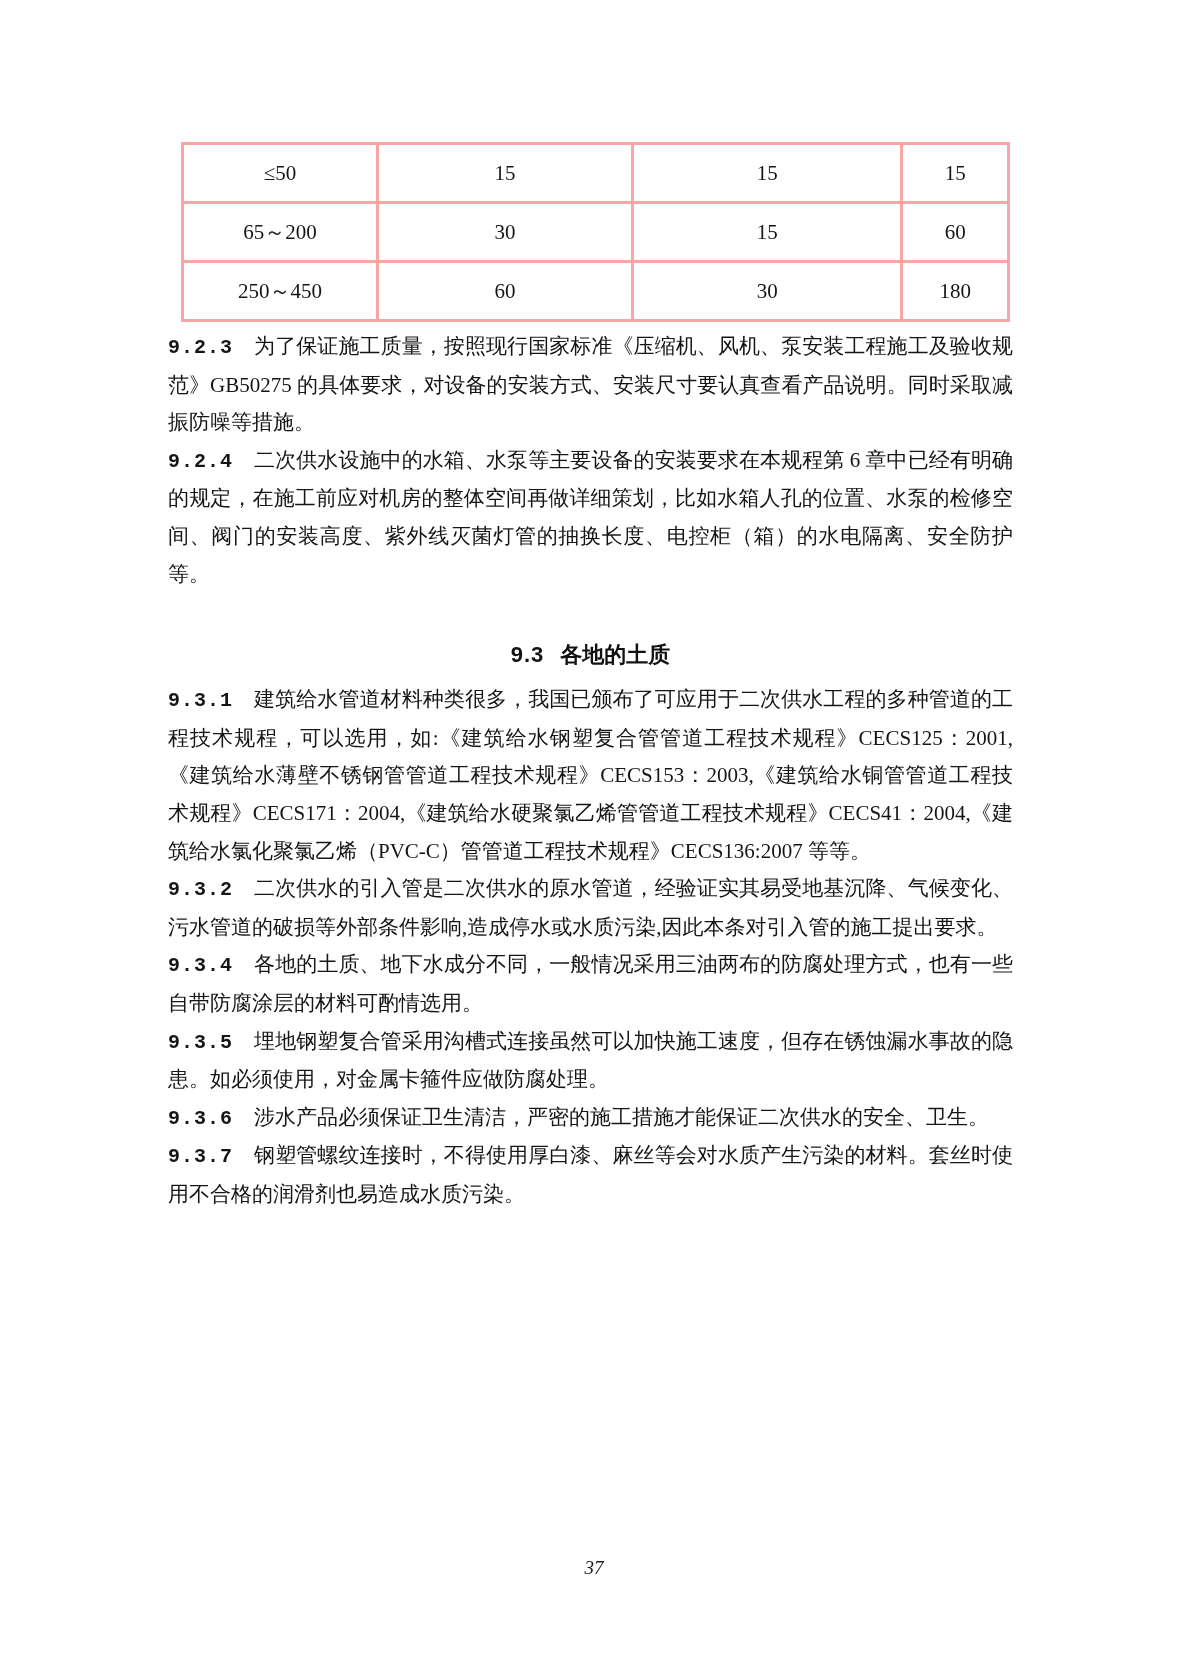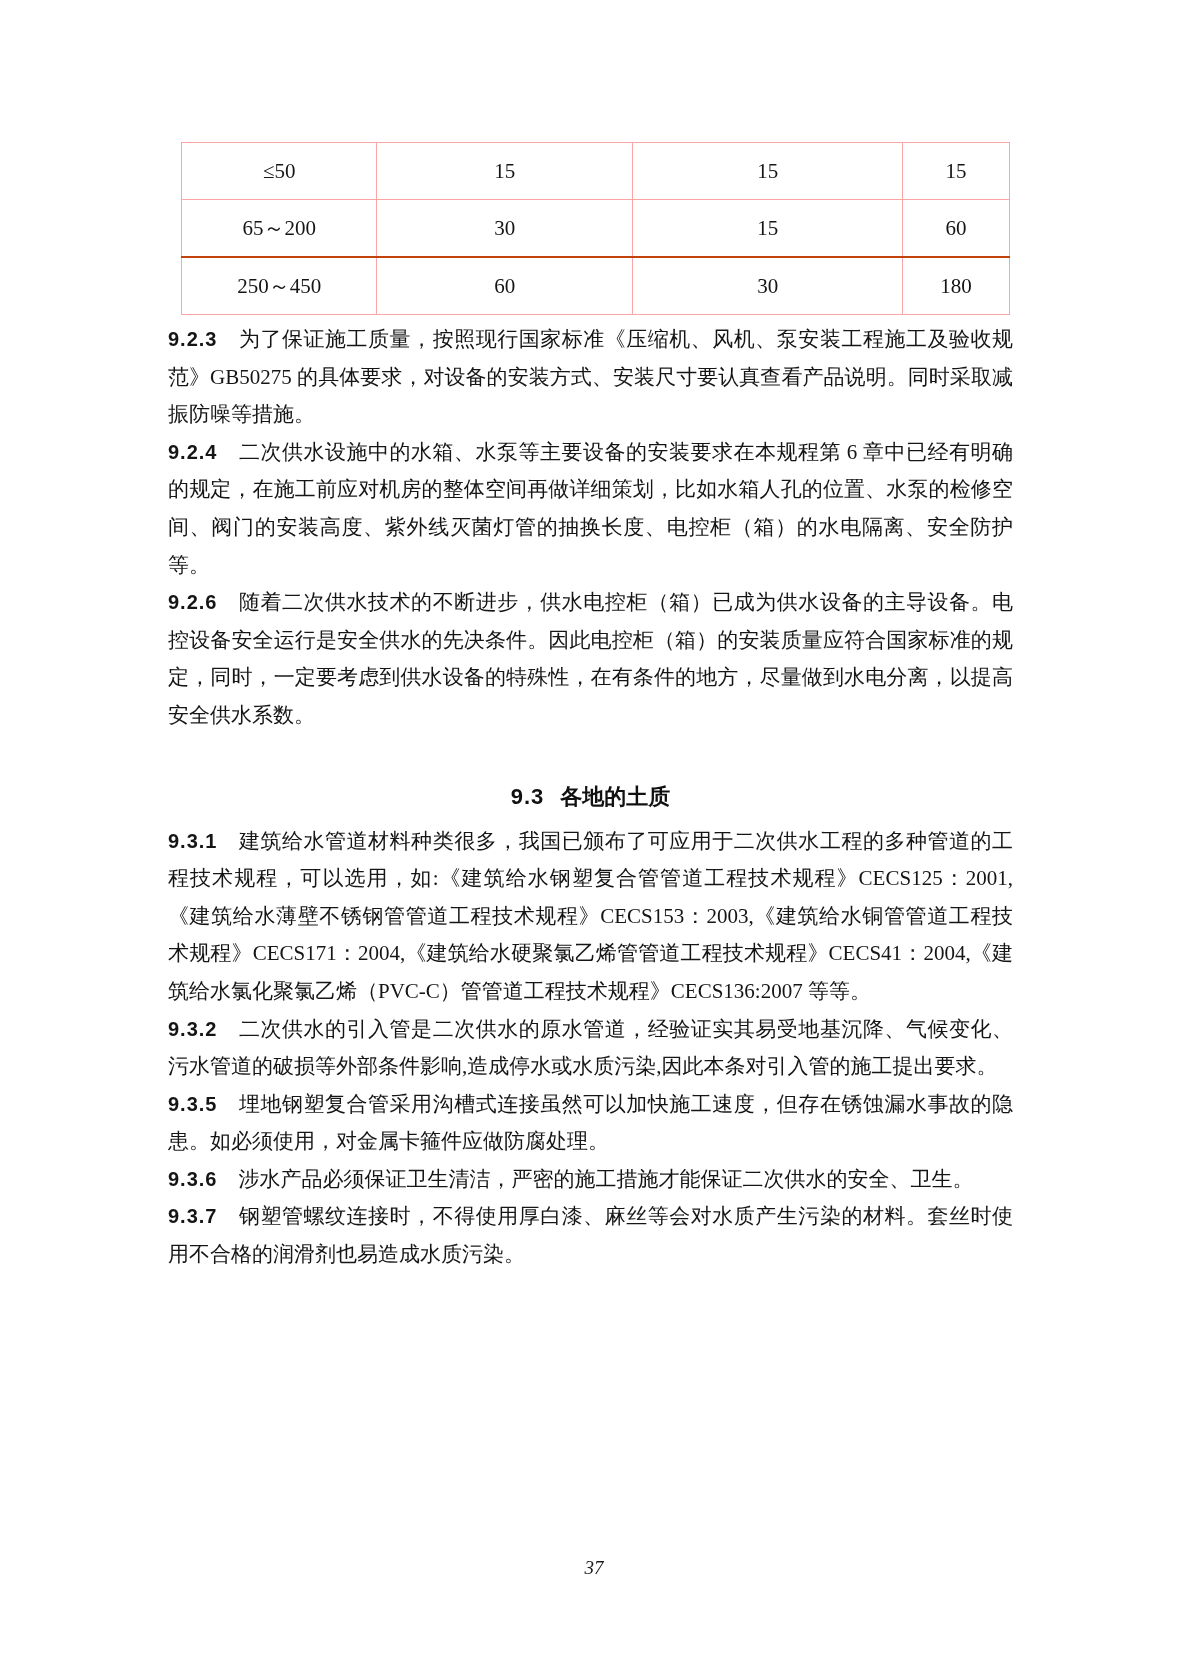--- a/index.html
+++ b/index.html
@@ -19,42 +19,42 @@
     top: 142px;
     width: 845px;
   }
   table.spec {
     border-collapse: collapse;
     margin-left: 13px;
     width: 829px;
     table-layout: fixed;
   }
   table.spec td {
-    border: 1px solid #fca5a5;
+    border: 3px solid #fca5a5;
     height: 56px;
     text-align: center;
     vertical-align: middle;
     font-size: 21px;
     padding: 0;
   }
   table.spec col.c1 { width: 23.6%; }
   table.spec col.c2 { width: 30.9%; }
   table.spec col.c3 { width: 32.6%; }
   table.spec col.c4 { width: 12.9%; }
   table.spec tr.thick-top td { border-top: 2px solid #c2410c; }
   .paras { margin-top: 6px; }
   p.clause {
     margin: 0;
     font-size: 21px;
     line-height: 37.6px;
     text-align: justify;
     text-justify: inter-ideograph;
   }
   .clause-num {
-    font-family: Liberation Sans, sans-serif;
+    font-family: Liberation Mono, monospace;
     font-weight: bold;
     font-size: 20px;
     margin-right: 21px;
     letter-spacing: 1px;
   }
   h2.section-heading {
     margin: 47px 0 11px 0;
     text-align: center;
     font-family: "Liberation Sans", "DejaVu Sans", sans-serif;
     font-weight: bold;
@@ -104,28 +104,28 @@
           <td>60</td>
           <td>30</td>
           <td>180</td>
         </tr>
       </tbody>
     </table>
 
     <div class="paras">
       <p class="clause"><span class="clause-num">9.2.3</span><span>为了保证施工质量，按照现行国家标准《压缩机、风机、泵安装工程施工及验收规范》GB50275 的具体要求，对设备的安装方式、安装尺寸要认真查看产品说明。同时采取减振防噪等措施。</span></p>
       <p class="clause"><span class="clause-num">9.2.4</span><span>二次供水设施中的水箱、水泵等主要设备的安装要求在本规程第 6 章中已经有明确的规定，在施工前应对机房的整体空间再做详细策划，比如水箱人孔的位置、水泵的检修空间、阀门的安装高度、紫外线灭菌灯管的抽换长度、电控柜（箱）的水电隔离、安全防护等。</span></p>
-      <p class="clause"><span class="clause-num">9.2.6</span><span>随着二次供水技术的不断进步，供水电控柜（箱）已成为供水设备的主导设备。电控设备安全运行是安全供水的先决条件。因此电控柜（箱）的安装质量应符合国家标准的规定，同时，一定要考虑到供水设备的特殊性，在有条件的地方，尽量做到水电分离，以提高安全供水系数。</span></p>
     </div>
 
     <h2 class="section-heading"><span class="heading-num">9.3</span><span>各地的土质</span></h2>
 
     <div class="paras">
       <p class="clause"><span class="clause-num">9.3.1</span><span>建筑给水管道材料种类很多，我国已颁布了可应用于二次供水工程的多种管道的工程技术规程，可以选用，如:《建筑给水钢塑复合管管道工程技术规程》CECS125：2001,《建筑给水薄壁不锈钢管管道工程技术规程》CECS153：2003,《建筑给水铜管管道工程技术规程》CECS171：2004,《建筑给水硬聚氯乙烯管管道工程技术规程》CECS41：2004,《建筑给水氯化聚氯乙烯（PVC-C）管管道工程技术规程》CECS136:2007 等等。</span></p>
       <p class="clause"><span class="clause-num">9.3.2</span><span>二次供水的引入管是二次供水的原水管道，经验证实其易受地基沉降、气候变化、污水管道的破损等外部条件影响,造成停水或水质污染,因此本条对引入管的施工提出要求。</span></p>
+      <p class="clause"><span class="clause-num">9.3.4</span><span>各地的土质、地下水成分不同，一般情况采用三油两布的防腐处理方式，也有一些自带防腐涂层的材料可酌情选用。</span></p>
       <p class="clause"><span class="clause-num">9.3.5</span><span>埋地钢塑复合管采用沟槽式连接虽然可以加快施工速度，但存在锈蚀漏水事故的隐患。如必须使用，对金属卡箍件应做防腐处理。</span></p>
       <p class="clause"><span class="clause-num">9.3.6</span><span>涉水产品必须保证卫生清洁，严密的施工措施才能保证二次供水的安全、卫生。</span></p>
       <p class="clause"><span class="clause-num">9.3.7</span><span>钢塑管螺纹连接时，不得使用厚白漆、麻丝等会对水质产生污染的材料。套丝时使用不合格的润滑剂也易造成水质污染。</span></p>
     </div>
 
   </div>
 
   <div class="footer-pagenum">37</div>
 </div>
 

